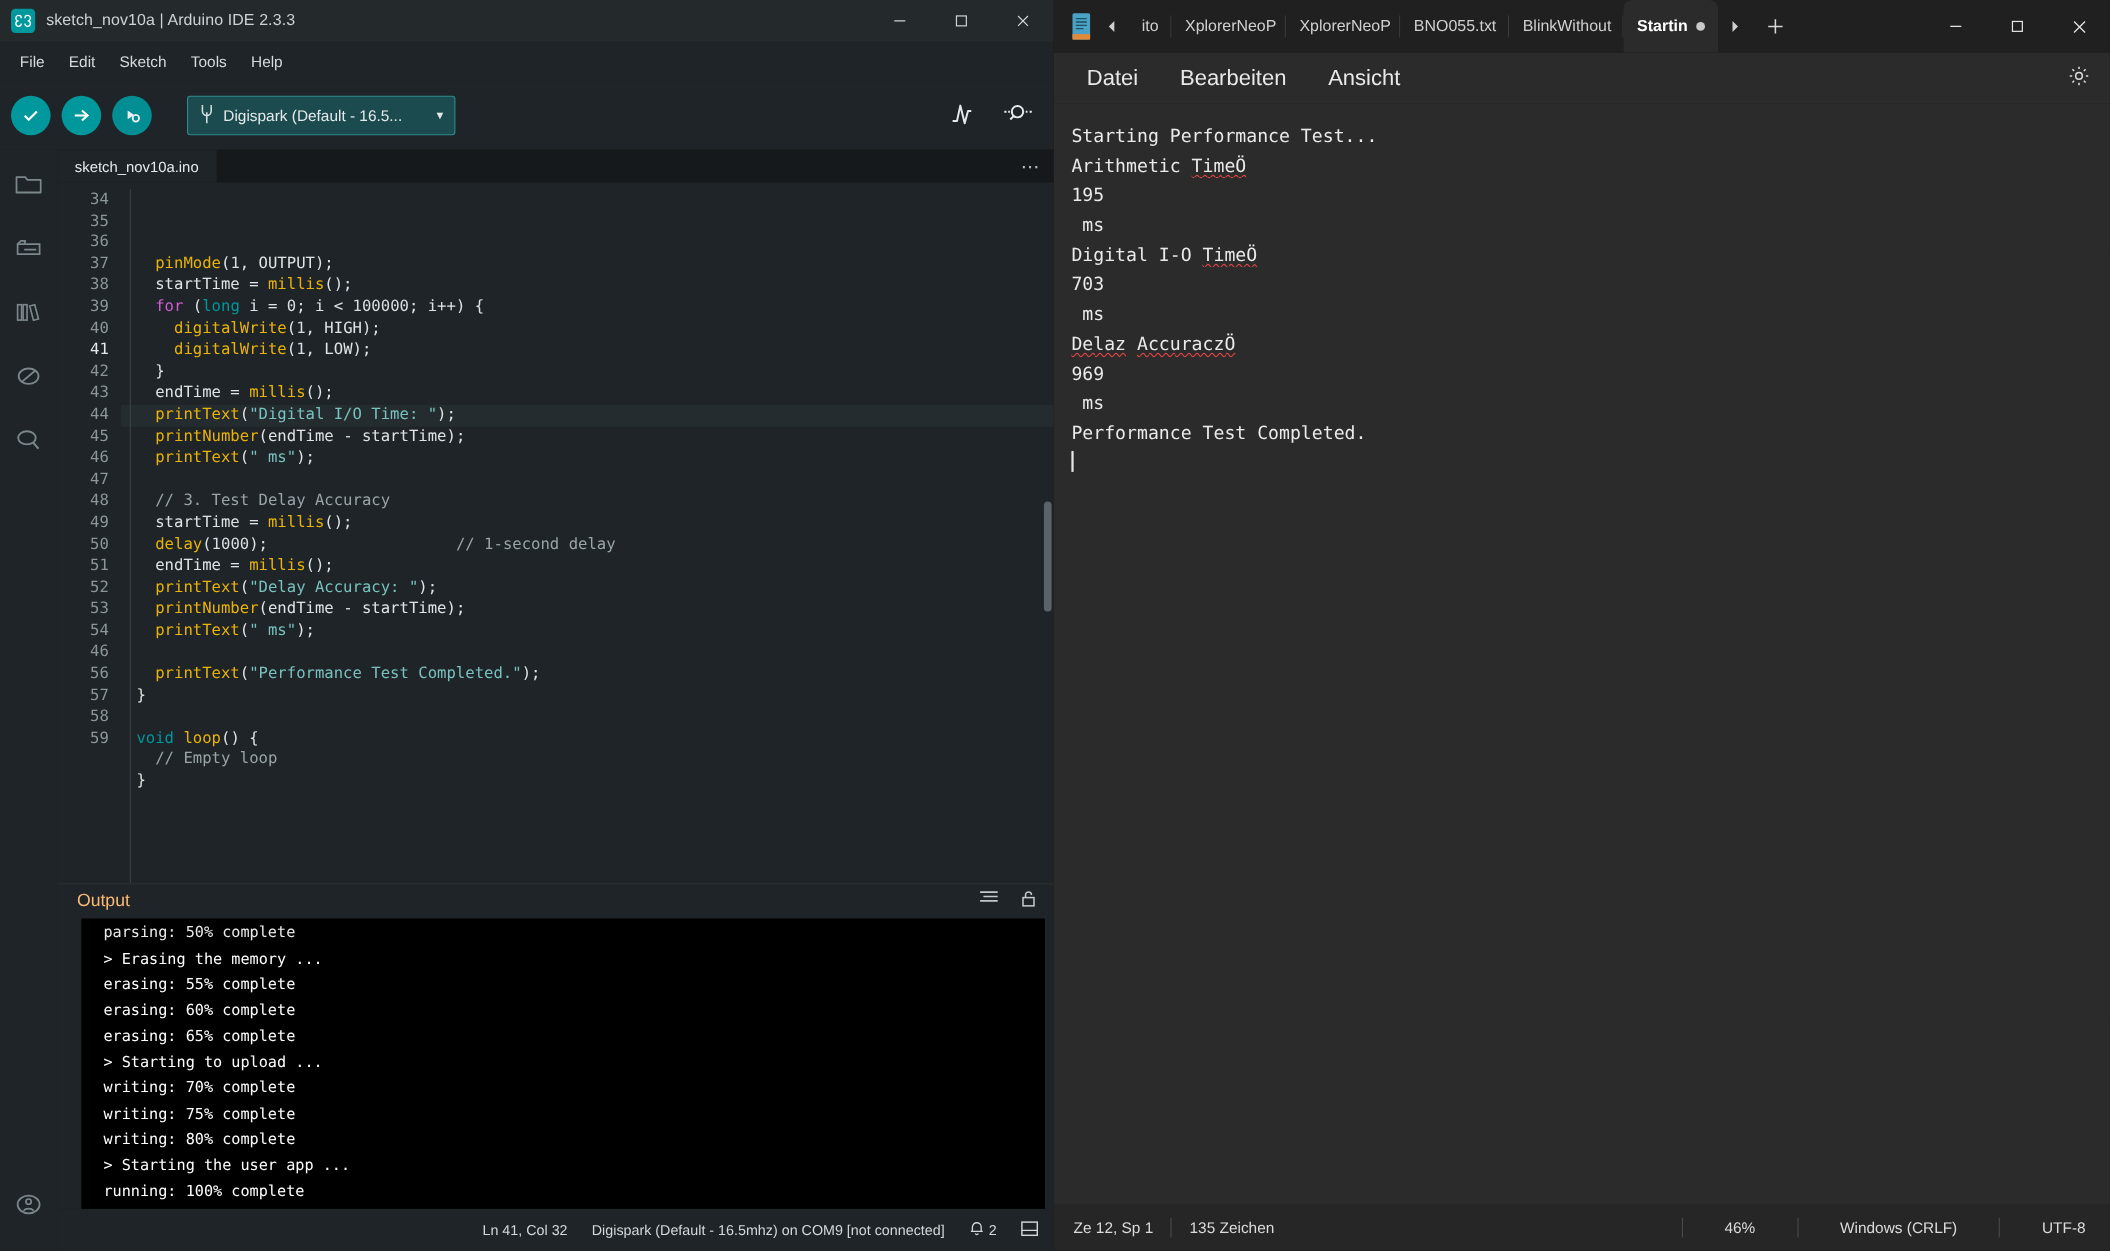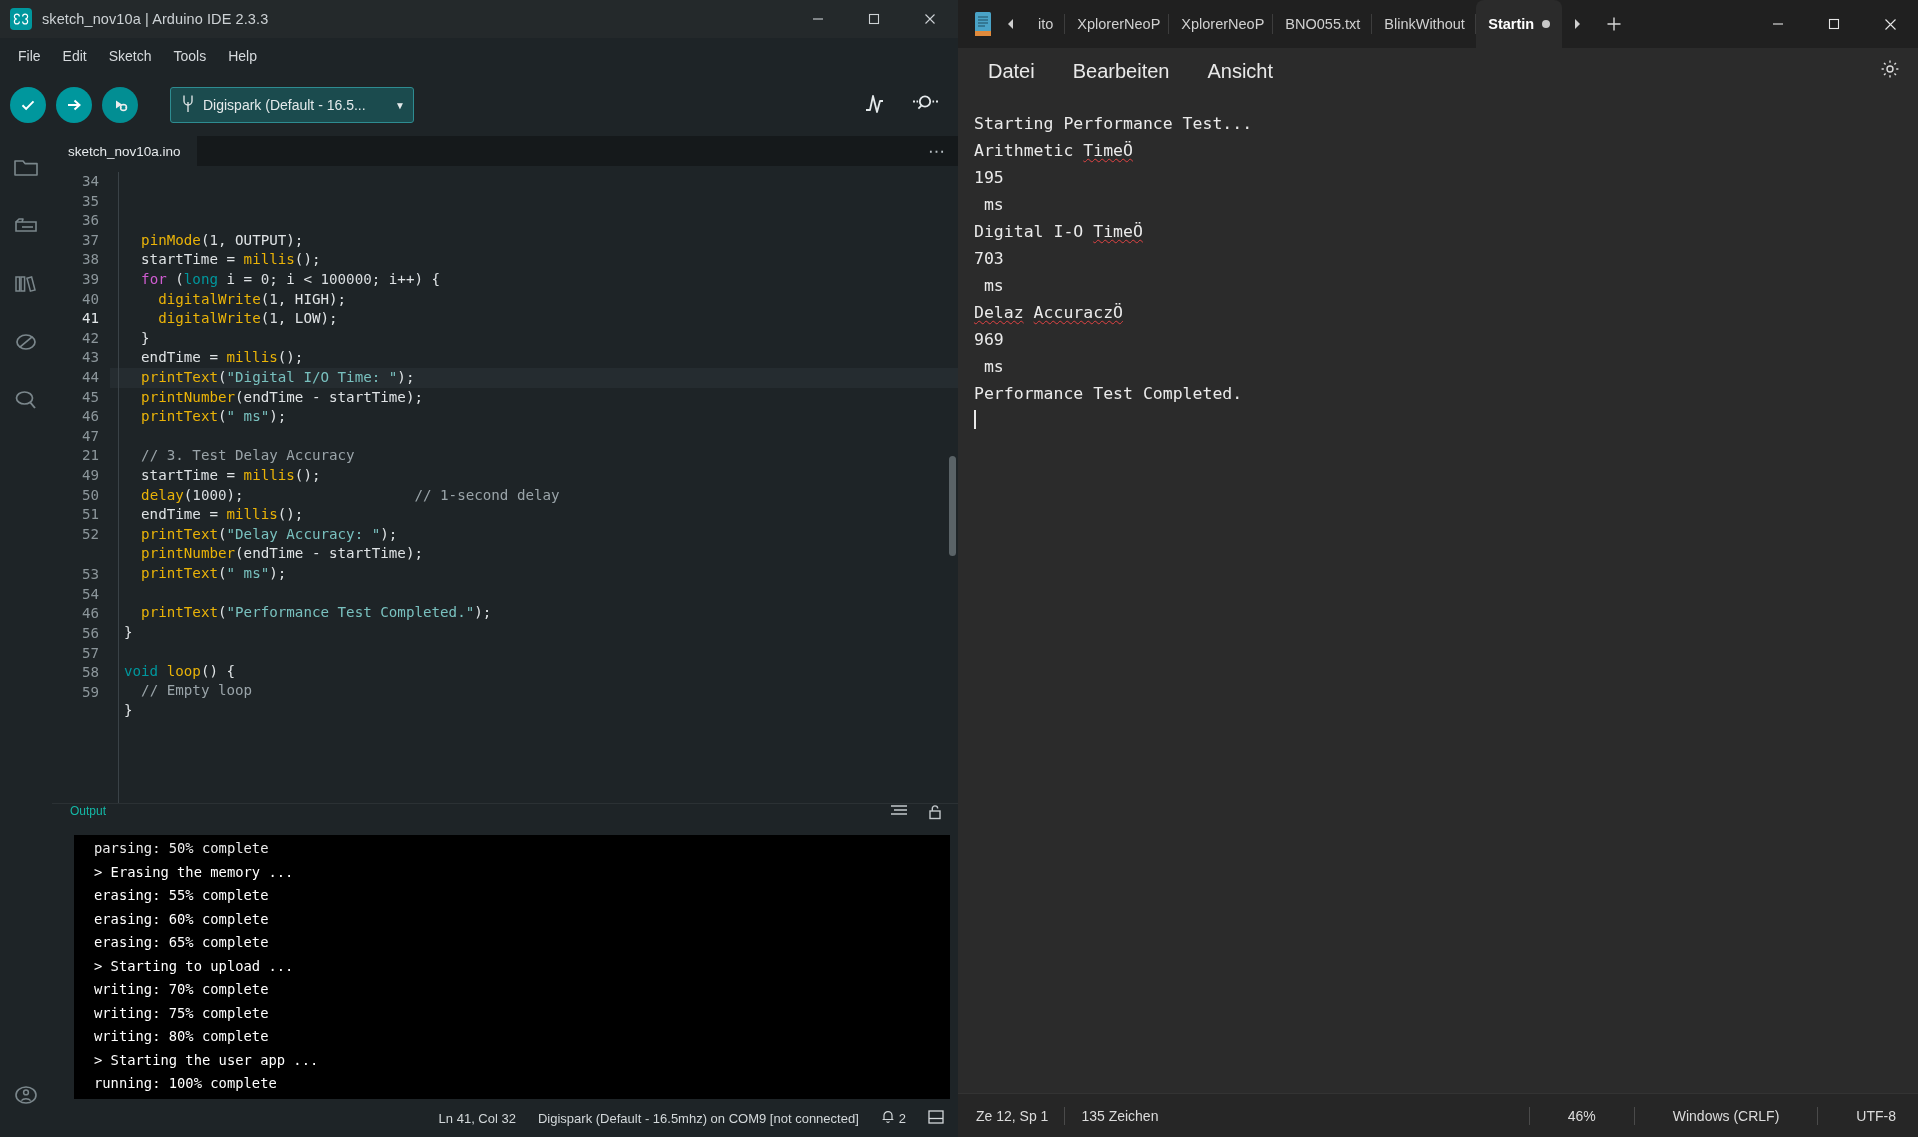--- a/index.html
+++ b/index.html
@@ -99,22 +99,22 @@
   .k-com    { color:#9aa4a9; }
   .k-plain  { color:#dfe3e5; }
 
   .editor-scroll {
     position:absolute; right:2px; top:290px; width:7px; height:100px;
     background:#5a6367; border-radius:4px;
   }
 
   .output-panel { flex:0 0 auto; background:#1e2427; display:flex; flex-direction:column; }
   .output-header {
-    height:32px; display:flex; align-items:flex-start; padding-left:18px;
-    border-top:1px solid #2b3134; font-size:12px; color:#14b8a6; position:relative;
+    height:32px; display:flex; align-items:center; padding-left:18px;
+    border-top:1px solid #2b3134; font-size:16px; color:#fdba74; position:relative;
   }
   .output-header .oh-icons { position:absolute; right:16px; display:flex; gap:20px; color:#c2c8cb; }
   .output-console {
     height:264px; background:#000; color:#ffffff; font-family:"DejaVu Sans Mono", monospace;
     font-size:13.8px; line-height:23.5px; padding:2px 0 0 20px; overflow:hidden;
     margin:0 8px 0 22px; position:relative; white-space:pre;
   }
   .oc-first { opacity:.92; }
 
   .ard-statusbar {
@@ -340,26 +340,26 @@
               <div class="ln" style="height: 19.6px;">38</div>
               <div class="ln" style="height: 19.6px;">39</div>
               <div class="ln" style="height: 19.6px;">40</div>
               <div class="ln active" style="height: 19.6px;">41</div>
               <div class="ln" style="height: 19.6px;">42</div>
               <div class="ln" style="height: 19.6px;">43</div>
               <div class="ln" style="height: 19.6px;">44</div>
               <div class="ln" style="height: 19.6px;">45</div>
               <div class="ln" style="height: 19.6px;">46</div>
               <div class="ln" style="height: 19.6px;">47</div>
-              <div class="ln" style="height: 19.6px;">21</div>
+              <div class="ln" style="height: 19.6px;">48</div>
               <div class="ln" style="height: 19.6px;">49</div>
               <div class="ln" style="height: 19.6px;">50</div>
               <div class="ln" style="height: 19.6px;">51</div>
               <div class="ln" style="height: 19.6px;">52</div>
-              <div class="ln" style="height: 19.6px; margin-top: 21px;">53</div>
+              <div class="ln" style="height: 19.6px;">53</div>
               <div class="ln" style="height: 19.6px;">54</div>
               <div class="ln" style="height: 19.6px;">46</div>
               <div class="ln" style="height: 19.6px;">56</div>
               <div class="ln" style="height: 19.6px;">57</div>
               <div class="ln" style="height: 19.6px;">58</div>
               <div class="ln" style="height: 19.6px;">59</div>
             </div>
           <div class="codelines" id="codelines">
             <div class="guide"></div>
           <div class="row"><span class="k-plain">  </span><span class="k-fn">pinMode</span><span class="k-plain">(</span><span class="k-num">1</span><span class="k-plain">, OUTPUT);</span></div><div class="row"><span class="k-plain">  startTime = </span><span class="k-fn">millis</span><span class="k-plain">();</span></div><div class="row"><span class="k-plain">  </span><span class="k-kw">for</span><span class="k-plain"> (</span><span class="k-type">long</span><span class="k-plain"> i = </span><span class="k-num">0</span><span class="k-plain">; i &lt; </span><span class="k-num">100000</span><span class="k-plain">; i++) {</span></div><div class="row"><span class="k-plain">    </span><span class="k-fn">digitalWrite</span><span class="k-plain">(</span><span class="k-num">1</span><span class="k-plain">, HIGH);</span></div><div class="row"><span class="k-plain">    </span><span class="k-fn">digitalWrite</span><span class="k-plain">(</span><span class="k-num">1</span><span class="k-plain">, LOW);</span></div><div class="row"><span class="k-plain">  }</span></div><div class="row"><span class="k-plain">  endTime = </span><span class="k-fn">millis</span><span class="k-plain">();</span></div><div class="row hl"><span class="k-plain">  </span><span class="k-fn">printText</span><span class="k-plain">(</span><span class="k-str">"Digital I/O Time: "</span><span class="k-plain">);</span></div><div class="row"><span class="k-plain">  </span><span class="k-fn">printNumber</span><span class="k-plain">(endTime - startTime);</span></div><div class="row"><span class="k-plain">  </span><span class="k-fn">printText</span><span class="k-plain">(</span><span class="k-str">" ms"</span><span class="k-plain">);</span></div><div class="row">&nbsp;</div><div class="row"><span class="k-plain">  </span><span class="k-com">// 3. Test Delay Accuracy</span></div><div class="row"><span class="k-plain">  startTime = </span><span class="k-fn">millis</span><span class="k-plain">();</span></div><div class="row"><span class="k-plain">  </span><span class="k-fn">delay</span><span class="k-plain">(</span><span class="k-num">1000</span><span class="k-plain">);                    </span><span class="k-com">// 1-second delay</span></div><div class="row"><span class="k-plain">  endTime = </span><span class="k-fn">millis</span><span class="k-plain">();</span></div><div class="row"><span class="k-plain">  </span><span class="k-fn">printText</span><span class="k-plain">(</span><span class="k-str">"Delay Accuracy: "</span><span class="k-plain">);</span></div><div class="row"><span class="k-plain">  </span><span class="k-fn">printNumber</span><span class="k-plain">(endTime - startTime);</span></div><div class="row"><span class="k-plain">  </span><span class="k-fn">printText</span><span class="k-plain">(</span><span class="k-str">" ms"</span><span class="k-plain">);</span></div><div class="row">&nbsp;</div><div class="row"><span class="k-plain">  </span><span class="k-fn">printText</span><span class="k-plain">(</span><span class="k-str">"Performance Test Completed."</span><span class="k-plain">);</span></div><div class="row"><span class="k-plain">}</span></div><div class="row">&nbsp;</div><div class="row"><span class="k-type">void</span><span class="k-plain"> </span><span class="k-fn">loop</span><span class="k-plain">() {</span></div><div class="row"><span class="k-plain">  </span><span class="k-com">// Empty loop</span></div><div class="row"><span class="k-plain">}</span></div><div class="row">&nbsp;</div></div>

